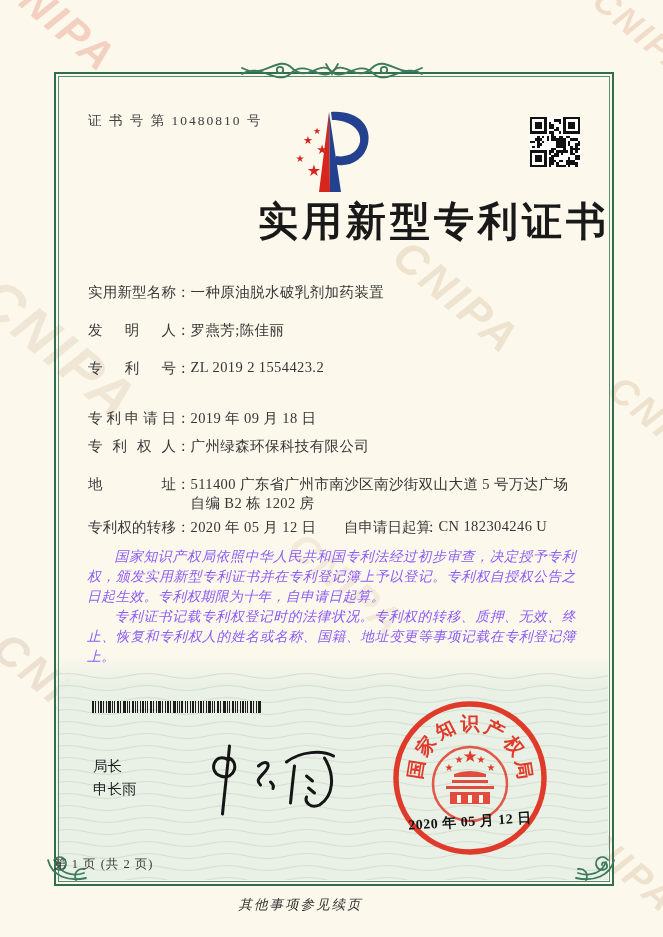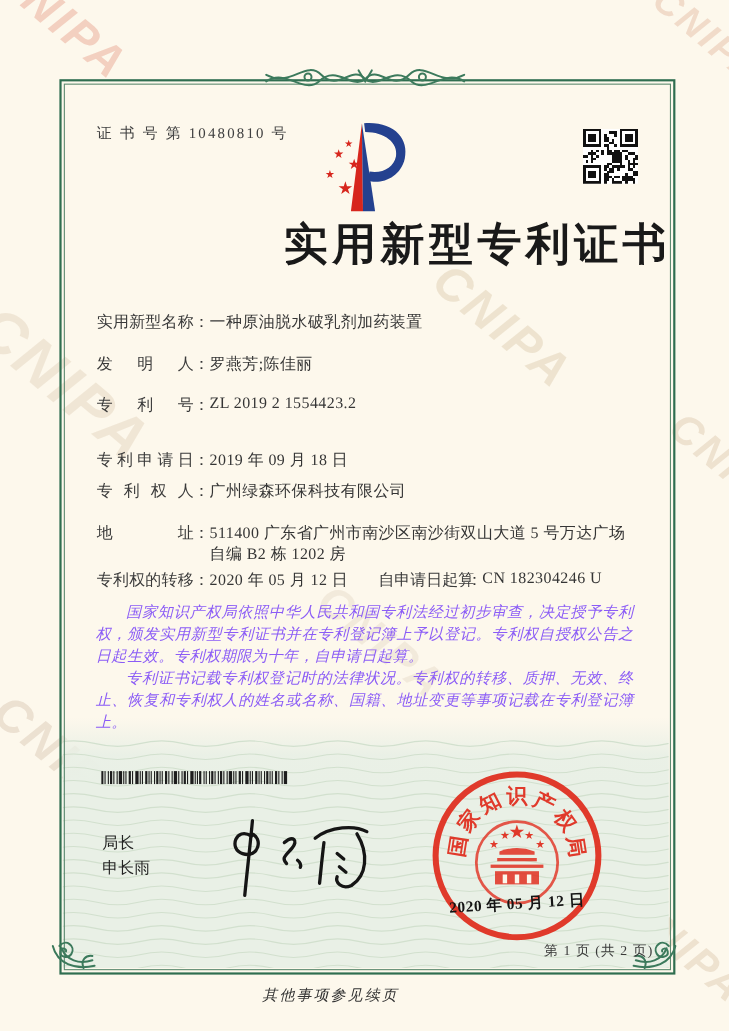--- a/index.html
+++ b/index.html
@@ -59,21 +59,21 @@
   .signer{left:93px;font-family:"Liberation Sans","DejaVu Sans",sans-serif;
           font-size:14.5px;font-weight:500;color:#222;}
   .sig{left:196px;top:738px;z-index:6;}
   .sig path{stroke:#151515;stroke-width:3;fill:none;stroke-linecap:round;stroke-linejoin:round;}
 
   .seal{left:388px;top:696px;z-index:6;opacity:.92;}
   .seal-date{left:400px;top:813px;width:140px;text-align:center;font-size:14px;font-weight:bold;
              color:#141414;transform:rotate(-3.5deg);z-index:7;letter-spacing:.5px;}
 
   .barcode{left:92px;top:701px;z-index:5;}
-  .page-info{left:54px;top:856px;width:540px;text-align:right;font-size:12.5px;color:#3a3a3a;z-index:5;letter-spacing:1px;}
+  .page-info{left:54px;top:856px;width:540px;text-align:left;font-size:12.5px;color:#3a3a3a;z-index:5;letter-spacing:1px;}
   .cont-note{left:0;top:896px;width:601px;text-align:center;font-size:13.5px;color:#333;
              font-style:italic;z-index:5;letter-spacing:2px;}
   .qr{left:530px;top:117px;}
 </style>
 </head>
 <body>
 
 <div class="page">
 
   <div class="wm wm1">CNIPA</div>

